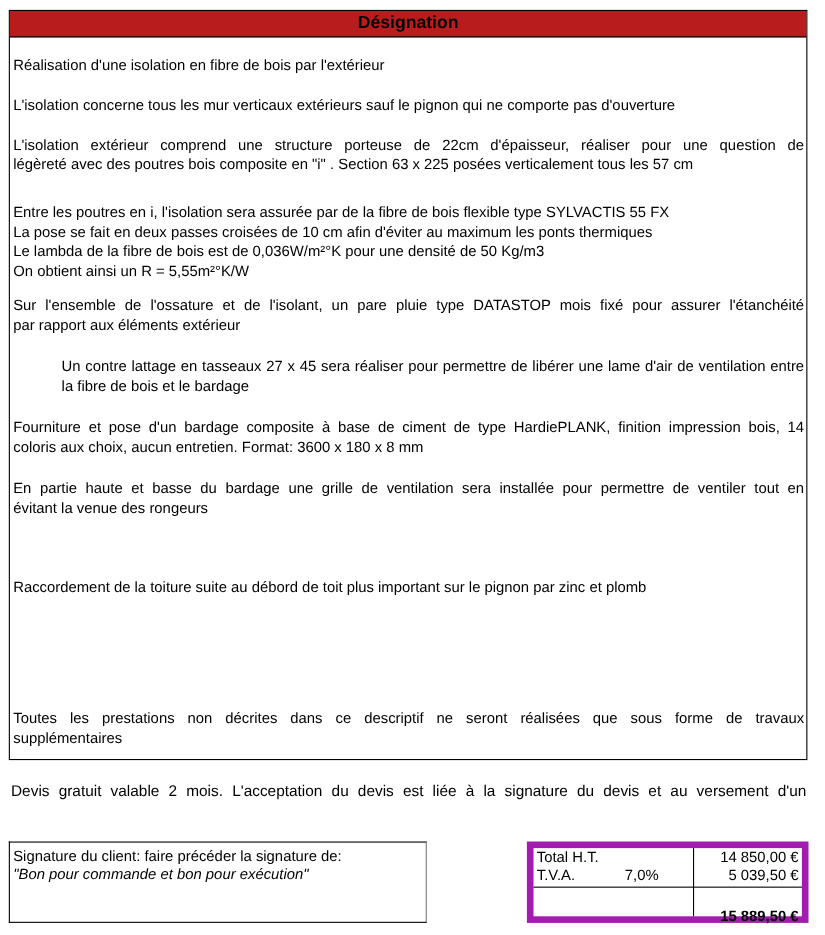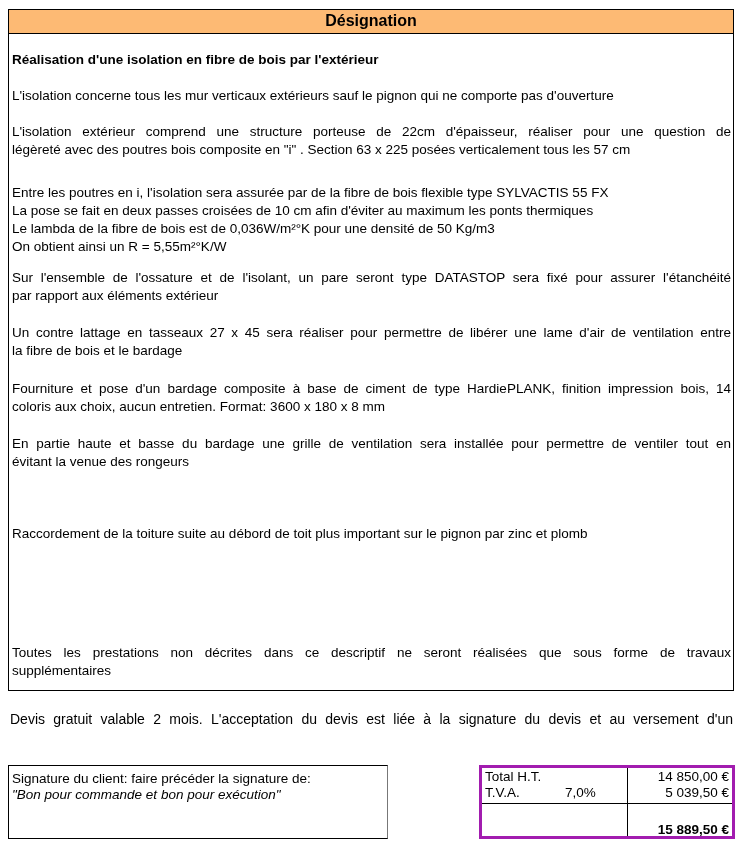--- a/index.html
+++ b/index.html
@@ -19,36 +19,36 @@
       position: absolute;
       left: 8px;
       top: 9px;
       width: 726px;
       height: 682px;
       border: 1px solid #000;
       box-sizing: border-box;
     }
     .header {
       height: 23px;
-      background: #fdba74;
+      background: #b91c1c;
       border-bottom: 1px solid #000;
       text-align: center;
       font-weight: bold;
       font-size: 16px;
       line-height: 22px;
     }
     .para {
       position: absolute;
       left: 3px;
       right: 2px;
       font-size: 13.5px;
       line-height: 18px;
       text-align: justify;
     }
-    .para.bold { font-weight: bold; }
+    .para.bold { font-weight: normal; }
     .para .line { display: block; }
     .note {
       position: absolute;
       left: 10px;
       width: 723px;
       top: 710px;
       font-size: 14px;
       line-height: 19px;
       text-align: justify;
     }
@@ -65,21 +65,21 @@
       line-height: 16px;
       padding: 5px 3px;
     }
     .sig-box .quote { font-style: italic; }
     .totals {
       position: absolute;
       left: 479px;
       top: 765px;
       width: 256px;
       height: 74px;
-      border: 3px solid #a21caf;
+      border: 6px solid #a21caf;
       box-sizing: border-box;
       font-size: 13.5px;
     }
     .totals .col-div {
       position: absolute;
       left: 145px;
       top: 0;
       bottom: 0;
       border-left: 1px solid #000;
     }
@@ -117,25 +117,25 @@
   </div>
 
   <div class="para" style="top:174px;">
     <span class="line">Entre les poutres en i, l'isolation sera assurée par de la fibre de bois flexible type SYLVACTIS 55 FX</span>
     <span class="line">La pose se fait en deux passes croisées de 10 cm afin d'éviter au maximum les ponts thermiques</span>
     <span class="line">Le lambda de la fibre de bois est de 0,036W/m²°K pour une densité de 50 Kg/m3</span>
     <span class="line">On obtient ainsi un R = 5,55m²°K/W</span>
   </div>
 
   <div class="para" style="top:259px;">
-    <span class="line" style="text-align:justify;text-align-last:justify;">Sur l'ensemble de l'ossature et de l'isolant, un pare seront type DATASTOP sera fixé pour assurer l'étanchéité</span>
+    <span class="line" style="text-align:justify;text-align-last:justify;">Sur l'ensemble de l'ossature et de l'isolant, un pare pluie type DATASTOP mois fixé pour assurer l'étanchéité</span>
     <span class="line">par rapport aux éléments extérieur</span>
   </div>
 
-  <div class="para" style="top:314px;">
+  <div class="para" style="top:314px;margin-left:44px;">
     <span class="line" style="text-align:justify;text-align-last:justify;">Un contre lattage en tasseaux 27 x 45 sera réaliser pour permettre de libérer une lame d'air de ventilation entre</span>
     <span class="line">la fibre de bois et le bardage</span>
   </div>
 
   <div class="para" style="top:370px;">
     <span class="line" style="text-align:justify;text-align-last:justify;">Fourniture et pose d'un bardage composite à base de ciment de type HardiePLANK, finition impression bois, 14</span>
     <span class="line">coloris aux choix, aucun entretien. Format: 3600 x 180 x 8 mm</span>
   </div>
 
   <div class="para" style="top:425px;">

